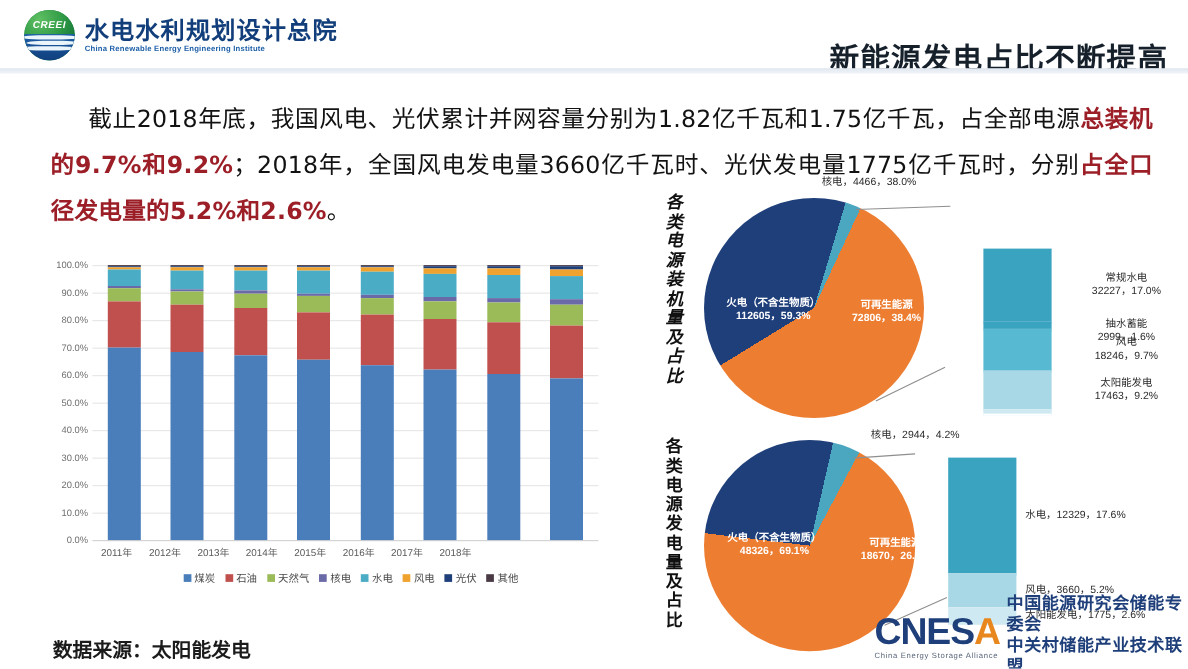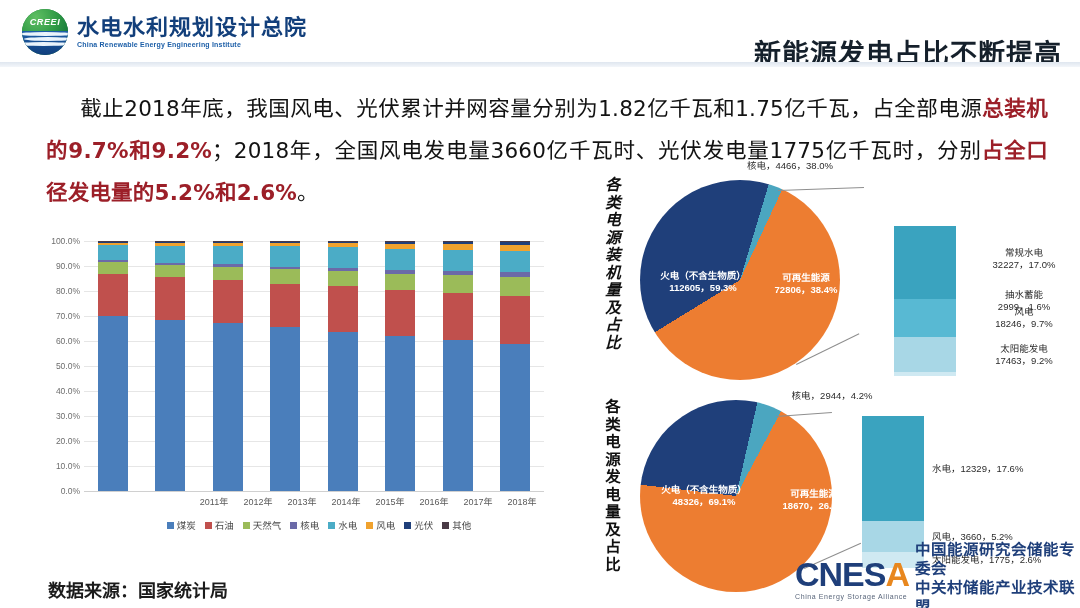--- a/index.html
+++ b/index.html
@@ -48,21 +48,21 @@
   .bc-grid{position:absolute;left:0;top:0;width:100%;height:100%;}
   .bc-grid .gl{position:absolute;left:0;width:100%;height:1px;background:#e6e6e6;}
   .bc-grid .gl.axis0{background:#d0d0d0;}
   .bc-ylab{position:absolute;left:0;width:56px;text-align:right;
      font-size:8.5px;color:#6e6e6e;transform:translateY(-50%);}
   .bars{position:absolute;left:0;top:0;width:100%;height:100%;
      display:flex;justify-content:space-around;align-items:flex-end;}
   .barcol{width:30px;height:100%;display:flex;flex-direction:column;justify-content:flex-end;}
   .seg{width:100%;}
   .bc-xlabels{position:absolute;left:60px;right:10px;top:262px;height:16px;
-     display:flex;justify-content:flex-end;}
+     display:flex;justify-content:flex-start;}
   .bc-xlabels span{width:44px;text-align:center;font-size:9px;color:#5a5a5a;}
   .bc-legend{position:absolute;left:60px;right:0;top:284px;height:16px;
      display:flex;justify-content:center;gap:9px;align-items:center;}
   .lg{display:flex;align-items:center;gap:3px;font-size:9.5px;color:#4a4a4a;}
   .lg i{width:7px;height:7px;display:inline-block;}
   .bc-title{position:absolute;left:60px;width:420px;top:551px;text-align:center;
      font-size:17px;font-weight:bold;color:#2f6fa8;letter-spacing:.5px;}
   .src{position:absolute;left:48px;top:576px;font-size:18px;color:#1b1b1b;font-weight:bold;}
 
   
@@ -261,21 +261,21 @@
         <div class="lg">
           <i style="background: rgb(31, 63, 122);"></i>
           <span>光伏</span>
         </div>
         <div class="lg">
           <i style="background: rgb(74, 58, 69);"></i>
           <span>其他</span>
         </div>
       </div>
   </div>
-  <div class="src">数据来源：国家统计局</div>
+  <div class="src">数据来源：太阳能发电</div>
 
   <div class="pieblock" id="pie1" style="left: 600px; top: 168px; width: 480px; height: 228px;">
       <div class="vlabel" style="left: 0px; top: 8px; font-style: italic;">各类电源装机量及占比</div>
       <div class="pie" style="left: 40px; top: 12px; width: 200px; height: 200px; background: conic-gradient(from 25deg, rgb(237, 125, 49) 0%, rgb(237, 125, 49) 59.3%, rgb(31, 63, 122) 59.3%, rgb(31, 63, 122) 97.7%, rgb(75, 166, 192) 97.7%, rgb(75, 166, 192) 100.1%);"></div>
       <div class="pie-lbl" style="left: 48px; top: 102px; width: 110px;">
         <div>火电（不含生物质）</div>
         <div>112605，59.3%</div>
       </div>
       <div class="pie-lbl" style="left: 160px; top: 104px; width: 92px;">
         <div>可再生能源</div>

